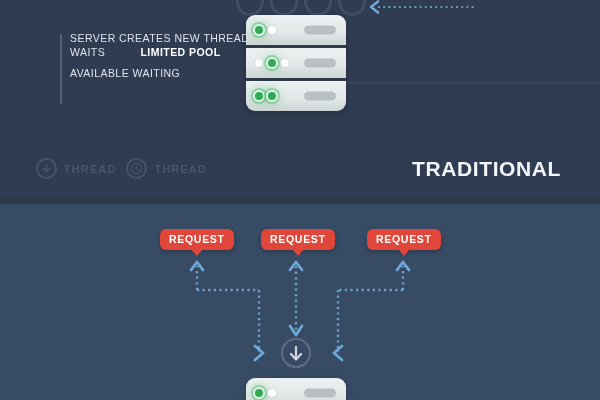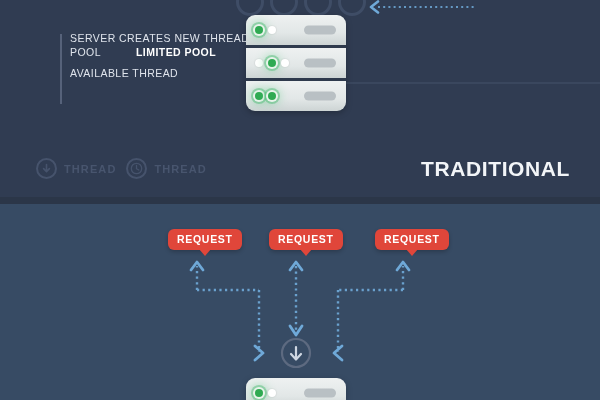--- a/index.html
+++ b/index.html
@@ -63,28 +63,28 @@
 
   
   #legend{position:absolute;left:36px;top:158px;display:flex;align-items:center;gap:10px;}
   .legend-item{display:flex;align-items:center;gap:7px;}
   .legend-icon{width:21px;height:21px;border-radius:50%;
                border:2px solid #46536c;box-sizing:border-box;
                display:flex;align-items:center;justify-content:center;}
   .legend-label{color:#48556e;font-size:11px;font-weight:bold;letter-spacing:1.1px;}
 
   
-  #traditional{position:absolute;right:30px;top:157px;
+  #traditional{position:absolute;right:39px;top:157px;
     color:#f2f5f8;font-size:21px;font-weight:bold;letter-spacing:.6px;}
 
   
   .badge{position:absolute;background:#e0463a;border-radius:6px;
          padding:4px 9px 5px 9px;color:#fff;font-size:10.5px;
          font-weight:bold;letter-spacing:.7px;
-         box-shadow:0 2px 4px rgba(0,0,0,.22);margin-left:8px;}
+         box-shadow:0 2px 4px rgba(0,0,0,.22);}
   .badge:after{content:"";position:absolute;left:50%;bottom:-6px;
          margin-left:-6px;width:0;height:0;
          border-left:6px solid transparent;border-right:6px solid transparent;
          border-top:7px solid #e0463a;}
   #badge-1{left:160px;top:229px;}
   #badge-2{left:261px;top:229px;}
   #badge-3{left:367px;top:229px;}
 
   
   #flow-svg{position:absolute;left:0;top:204px;width:600px;height:196px;}
@@ -104,23 +104,23 @@
   </div>
 
   <svg id="top-flow" viewBox="0 0 110 14">
     <path d="M10 7 L108 7" stroke="#6fa9d8" stroke-width="2.2" stroke-dasharray="2 3.2" fill="none" opacity="0.85"></path>
     <path d="M10 1.5 L3 7 L10 12.5" stroke="#6fa9d8" stroke-width="2.6" fill="none" stroke-linecap="round" stroke-linejoin="round"></path>
   </svg>
 
   <div id="text-block">
     <div id="text-accent"></div>
     <div class="tline">SERVER CREATES NEW THREAD</div>
-    <div class="tline"><span>POOL </span><b>LIMITED POOL</b></div>
+    <div class="tline"><span>WAITS </span><b>LIMITED POOL</b></div>
     <div class="tgap"></div>
-    <div class="tline">AVAILABLE THREAD</div>
+    <div class="tline">AVAILABLE WAITING</div>
   </div>
 
   <div id="connector"></div>
   <div id="connector-knob"></div>
 
   <div class="rack" id="rack-top">
     <div class="rack-slot">
       <div class="leds">
         <span class="led green"></span>
         <span class="led white"></span>

